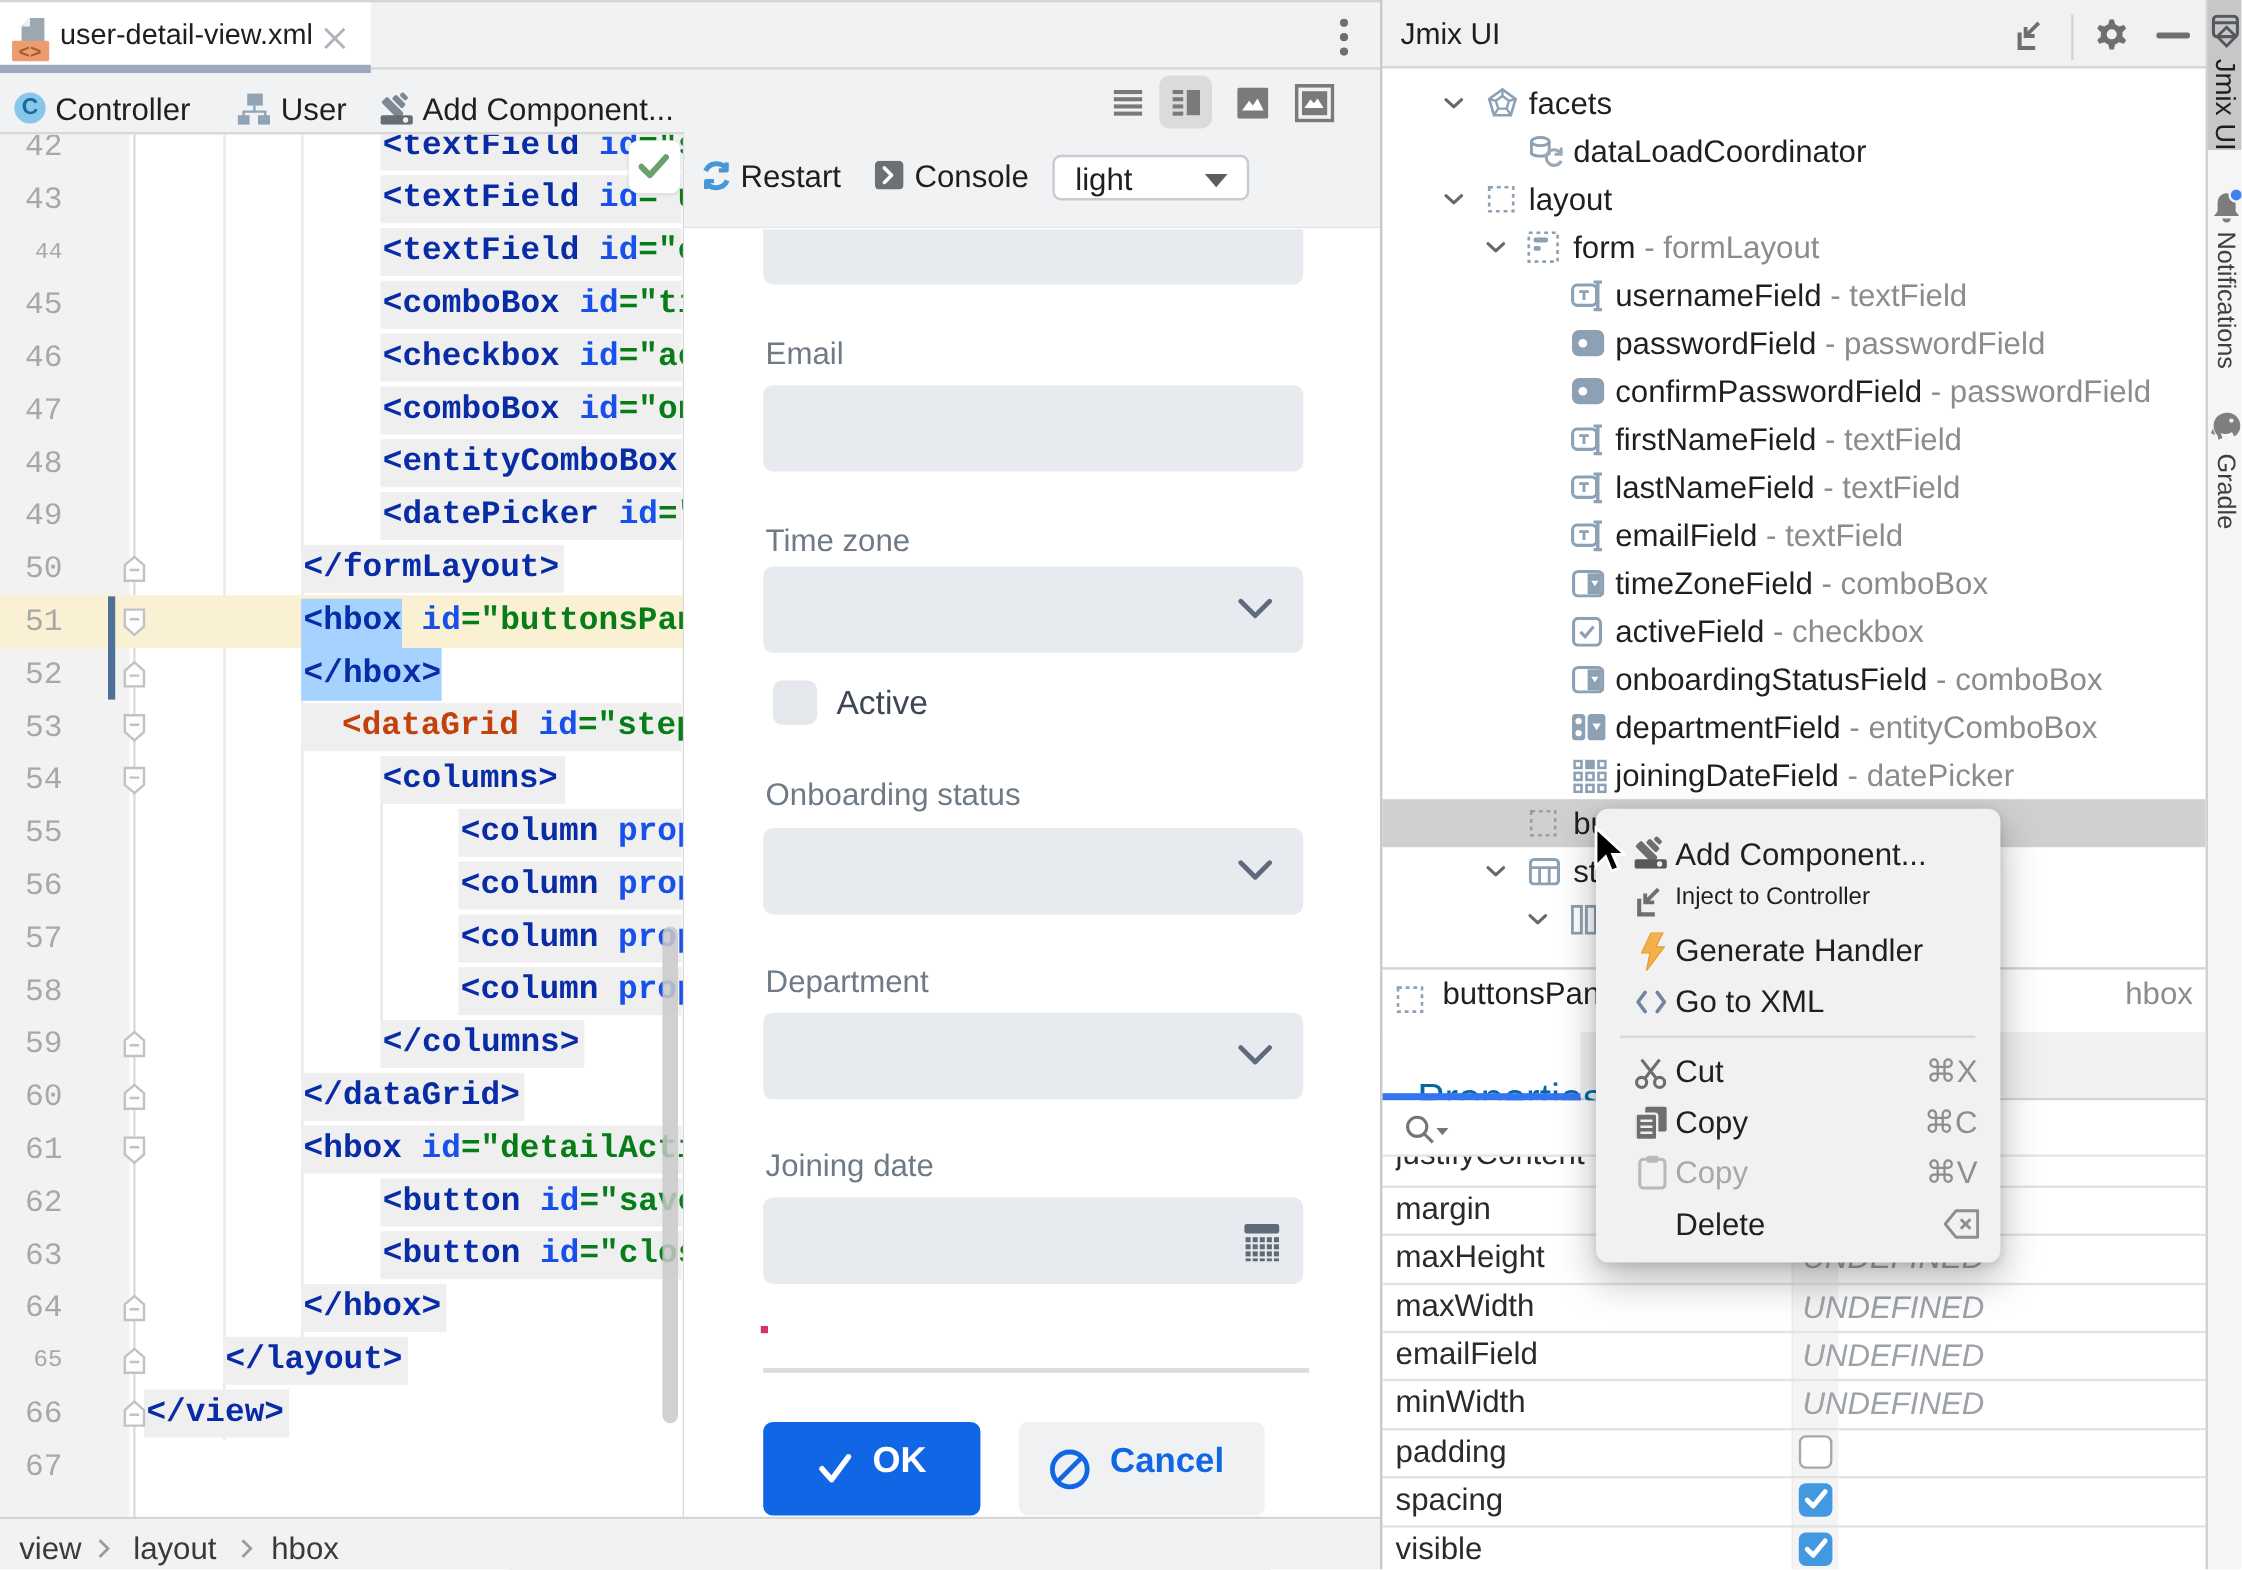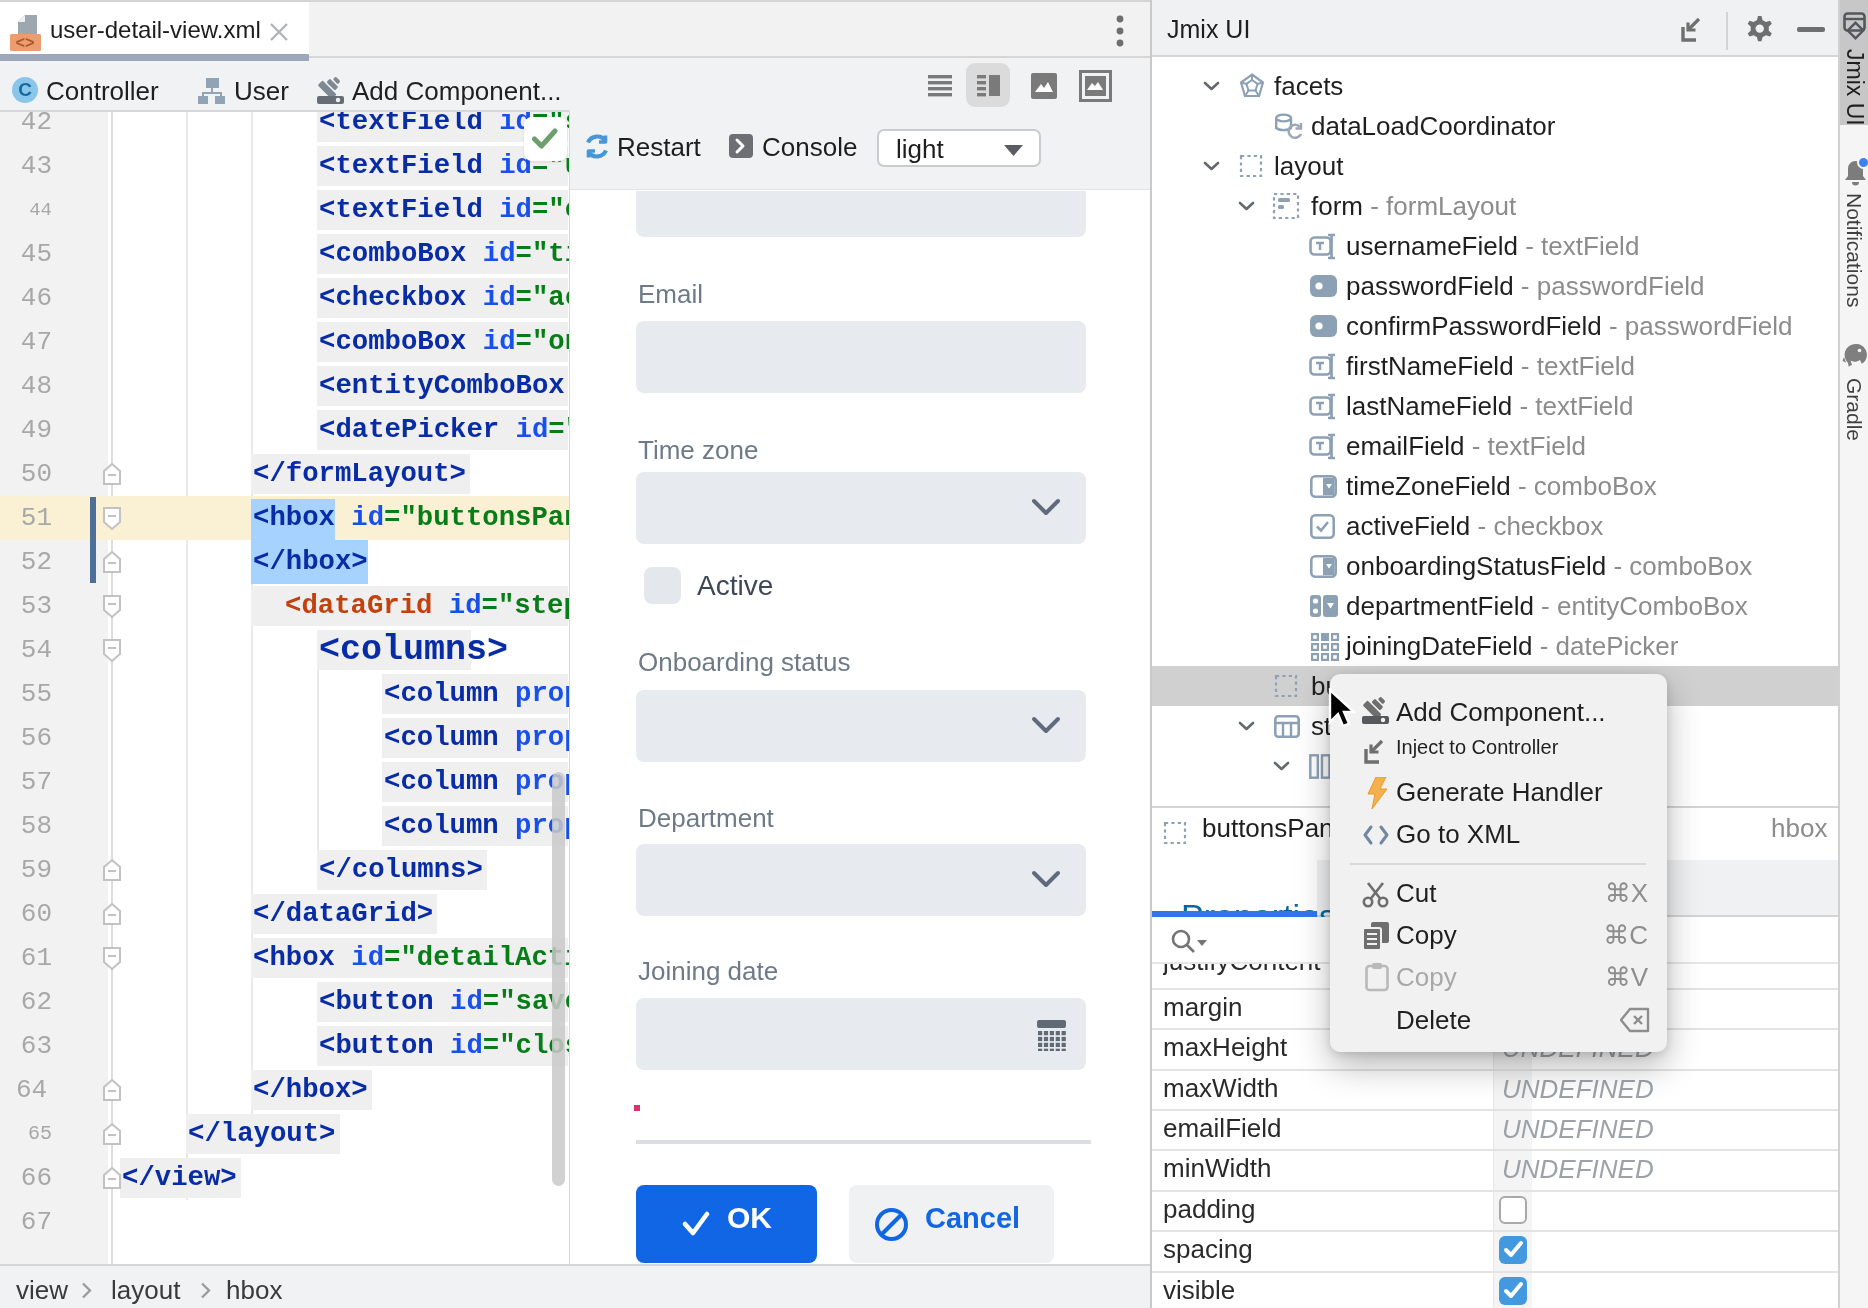--- a/index.html
+++ b/index.html
@@ -71,21 +71,21 @@
         <path d="M2 2 L18 2 L18 16 L10 23 L2 16 Z" fill="#FDFDFD" stroke="#C2C2C2" stroke-width="2"></path>
         <path d="M6 10 L14 10" stroke="#C2C2C2" stroke-width="2"></path>
       </svg>
 <div class="abs mono" style="left:253px;top:584px;height:44px;line-height:44px;font-size:27.3px;font-weight:bold;white-space:pre;"><span style="color:#c2410c;margin-left:32px;">&lt;dataGrid </span><span style="color:#1750EB;">id</span><span style="color:#067D17;">="stepsD</span></div>
 <div class="abs" style="left:317px;top:630px;width:154px;height:40px;background:#EFEFEF;"></div>
 <div class="abs mono" style="left:0;top:628px;width:52px;height:44px;line-height:44px;text-align:right;font-size:26px;color:#A8A8A8;">54</div>
 <svg class="abs" style="left:102px;top:638px;" width="20" height="25" viewBox="0 0 20 25">
         <path d="M2 2 L18 2 L18 16 L10 23 L2 16 Z" fill="#FDFDFD" stroke="#C2C2C2" stroke-width="2"></path>
         <path d="M6 10 L14 10" stroke="#C2C2C2" stroke-width="2"></path>
       </svg>
-<div class="abs mono" style="left:319px;top:628px;height:44px;line-height:44px;font-size:35px;font-weight:bold;white-space:pre;"><span style="color:#082CA6;">&lt;columns&gt;</span></div>
+<div class="abs mono" style="left:319px;top:628px;height:44px;line-height:44px;font-size:27px;font-weight:bold;white-space:pre;"><span style="color:#082CA6;">&lt;columns&gt;</span></div>
 <div class="abs" style="left:382px;top:674px;width:186px;height:40px;background:#EFEFEF;"></div>
 <div class="abs mono" style="left:0;top:672px;width:52px;height:44px;line-height:44px;text-align:right;font-size:26px;color:#A8A8A8;">55</div>
 <div class="abs mono" style="left:384px;top:672px;height:44px;line-height:44px;font-size:27.3px;font-weight:bold;white-space:pre;"><span style="color:#082CA6;">&lt;column </span><span style="color:#1750EB;">prop</span></div>
 <div class="abs" style="left:382px;top:718px;width:186px;height:40px;background:#EFEFEF;"></div>
 <div class="abs mono" style="left:0;top:716px;width:52px;height:44px;line-height:44px;text-align:right;font-size:26px;color:#A8A8A8;">56</div>
 <div class="abs mono" style="left:384px;top:716px;height:44px;line-height:44px;font-size:27.3px;font-weight:bold;white-space:pre;"><span style="color:#082CA6;">&lt;column </span><span style="color:#1750EB;">prop</span></div>
 <div class="abs" style="left:382px;top:762px;width:186px;height:40px;background:#EFEFEF;"></div>
 <div class="abs mono" style="left:0;top:760px;width:52px;height:44px;line-height:44px;text-align:right;font-size:26px;color:#A8A8A8;">57</div>
 <div class="abs mono" style="left:384px;top:760px;height:44px;line-height:44px;font-size:27.3px;font-weight:bold;white-space:pre;"><span style="color:#082CA6;">&lt;column </span><span style="color:#1750EB;">prop</span></div>
 <div class="abs" style="left:382px;top:806px;width:186px;height:40px;background:#EFEFEF;"></div>
@@ -112,21 +112,21 @@
         <path d="M6 10 L14 10" stroke="#C2C2C2" stroke-width="2"></path>
       </svg>
 <div class="abs mono" style="left:253px;top:936px;height:44px;line-height:44px;font-size:27.3px;font-weight:bold;white-space:pre;"><span style="color:#082CA6;">&lt;hbox </span><span style="color:#1750EB;">id</span><span style="color:#067D17;">="detailActi</span></div>
 <div class="abs" style="left:317px;top:982px;width:251px;height:40px;background:#EFEFEF;"></div>
 <div class="abs mono" style="left:0;top:980px;width:52px;height:44px;line-height:44px;text-align:right;font-size:26px;color:#A8A8A8;">62</div>
 <div class="abs mono" style="left:319px;top:980px;height:44px;line-height:44px;font-size:27.3px;font-weight:bold;white-space:pre;"><span style="color:#082CA6;">&lt;button </span><span style="color:#1750EB;">id</span><span style="color:#067D17;">="save</span></div>
 <div class="abs" style="left:317px;top:1026px;width:251px;height:40px;background:#EFEFEF;"></div>
 <div class="abs mono" style="left:0;top:1024px;width:52px;height:44px;line-height:44px;text-align:right;font-size:26px;color:#A8A8A8;">63</div>
 <div class="abs mono" style="left:319px;top:1024px;height:44px;line-height:44px;font-size:27.3px;font-weight:bold;white-space:pre;"><span style="color:#082CA6;">&lt;button </span><span style="color:#1750EB;">id</span><span style="color:#067D17;">="clos</span></div>
 <div class="abs" style="left:251px;top:1070px;width:121px;height:40px;background:#EFEFEF;"></div>
-<div class="abs mono" style="left:0;top:1068px;width:52px;height:44px;line-height:44px;font-size:26px;color:#A8A8A8;padding-left:16px;">64</div>
+<div class="abs mono" style="left:0;top:1068px;width:52px;height:44px;line-height:44px;text-align:right;font-size:26px;color:#A8A8A8;padding-left:16px;">64</div>
 <svg class="abs" style="left:102px;top:1078px;" width="20" height="25" viewBox="0 0 20 25">
         <path d="M2 9 L10 2 L18 9 L18 22 L2 22 Z" fill="#FDFDFD" stroke="#C2C2C2" stroke-width="2"></path>
         <path d="M6 13 L14 13" stroke="#C2C2C2" stroke-width="2"></path>
       </svg>
 <div class="abs mono" style="left:253px;top:1068px;height:44px;line-height:44px;font-size:27.3px;font-weight:bold;white-space:pre;"><span style="color:#082CA6;">&lt;/hbox&gt;</span></div>
 <div class="abs" style="left:186px;top:1114px;width:154px;height:40px;background:#EFEFEF;"></div>
 <div class="abs mono" style="left:0;top:1112px;width:52px;height:44px;line-height:44px;text-align:right;font-size:20px;color:#A8A8A8;">65</div>
 <svg class="abs" style="left:102px;top:1122px;" width="20" height="25" viewBox="0 0 20 25">
         <path d="M2 9 L10 2 L18 9 L18 22 L2 22 Z" fill="#FDFDFD" stroke="#C2C2C2" stroke-width="2"></path>
         <path d="M6 13 L14 13" stroke="#C2C2C2" stroke-width="2"></path>

